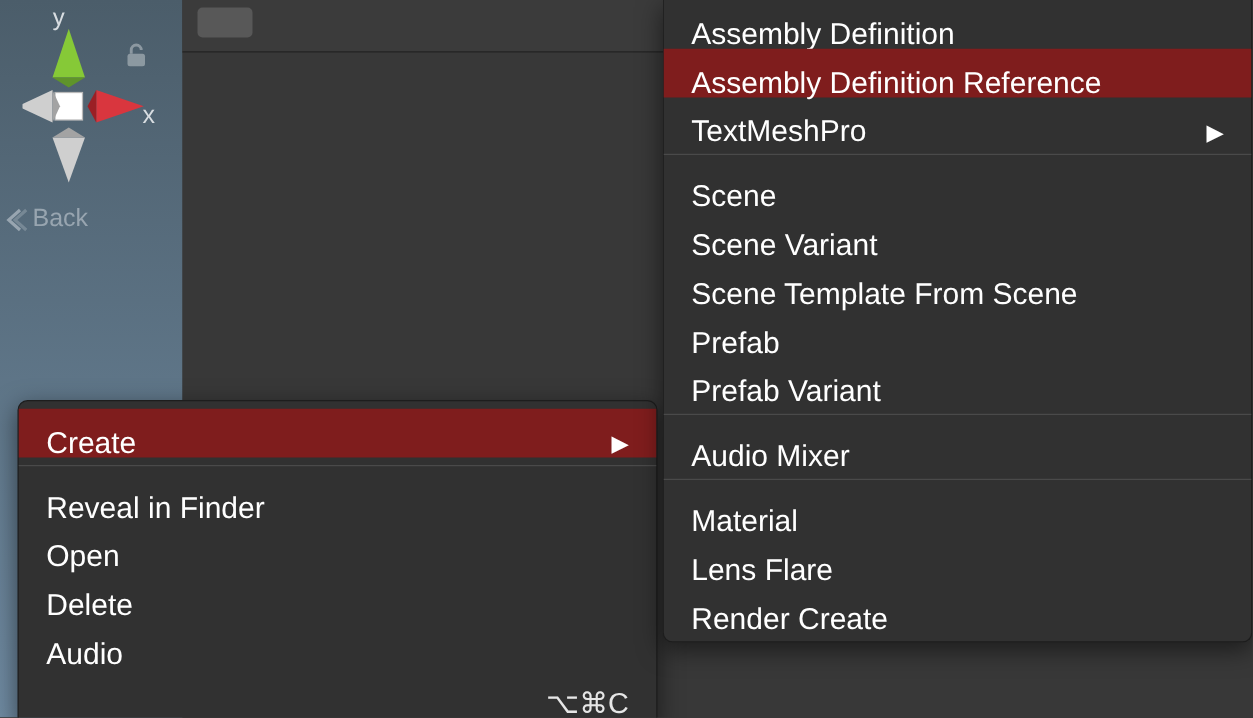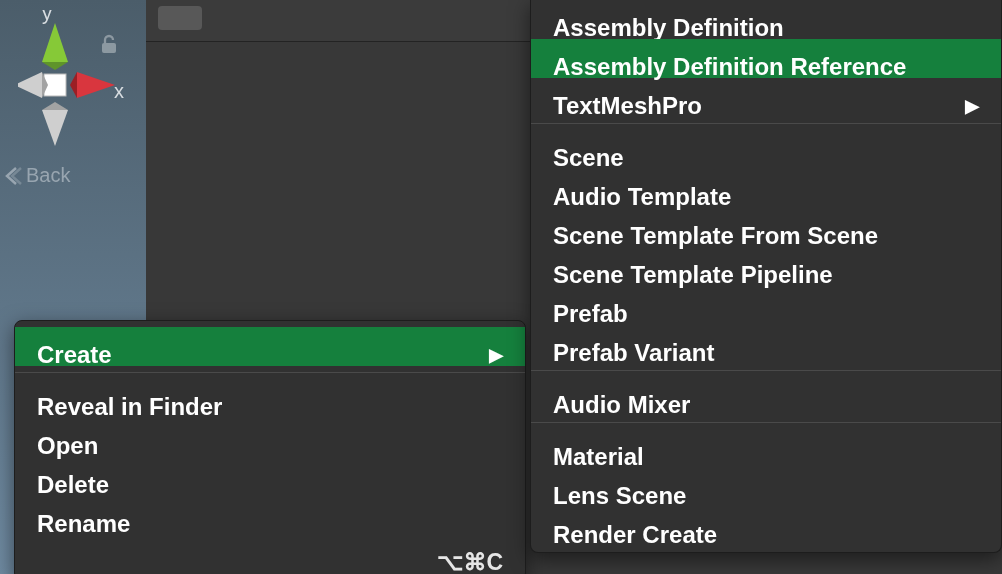--- a/index.html
+++ b/index.html
@@ -94,27 +94,26 @@
     }
     .menu-item {
       height: 39px;
       display: flex;
       align-items: center;
       padding: 16px 22px 0 22px;
       font-size: 24px;
       color: #ffffff;
       position: relative;
       white-space: nowrap;
-      font-weight: bold;
     }
     .menu-item.disabled {
       color: #ffffff;
     }
     .menu-item.highlighted {
-      background: #15803d;
+      background: #7f1d1d;
       text-align: right;
     }
     .menu-item .shortcut {
       margin-left: auto;
       color: #e6e6e6;
       font-size: 23px;
     }
     .menu-item .sub-arrow {
       margin-left: auto;
       font-size: 18px;
@@ -179,21 +178,21 @@
     <div class="menu-item">
       <span>Reveal in Finder</span>
     </div>
     <div class="menu-item">
       <span>Open</span>
     </div>
     <div class="menu-item">
       <span>Delete</span>
     </div>
     <div class="menu-item">
-      <span>Rename</span>
+      <span>Audio</span>
     </div>
     <div class="menu-item">
       <span class="shortcut">⌥⌘C</span>
     </div>
   </div>
 
 <div class="context-menu context-menu-right" id="ctx-right">
     <div class="menu-item">
       <span>Assembly Definition</span>
     </div>
@@ -202,41 +201,38 @@
     </div>
     <div class="menu-item">
       <span>TextMeshPro</span>
       <span class="sub-arrow">▶</span>
     </div>
     <div class="menu-sep"></div>
     <div class="menu-item">
       <span>Scene</span>
     </div>
     <div class="menu-item">
-      <span>Audio Template</span>
+      <span>Scene Variant</span>
     </div>
     <div class="menu-item disabled">
       <span>Scene Template From Scene</span>
     </div>
     <div class="menu-item">
-      <span>Scene Template Pipeline</span>
-    </div>
-    <div class="menu-item">
       <span>Prefab</span>
     </div>
     <div class="menu-item disabled">
       <span>Prefab Variant</span>
     </div>
     <div class="menu-sep"></div>
     <div class="menu-item">
       <span>Audio Mixer</span>
     </div>
     <div class="menu-sep"></div>
     <div class="menu-item">
       <span>Material</span>
     </div>
     <div class="menu-item">
-      <span>Lens Scene</span>
+      <span>Lens Flare</span>
     </div>
     <div class="menu-item">
       <span>Render Create</span>
     </div>
   </div>
 
 </body></html>

